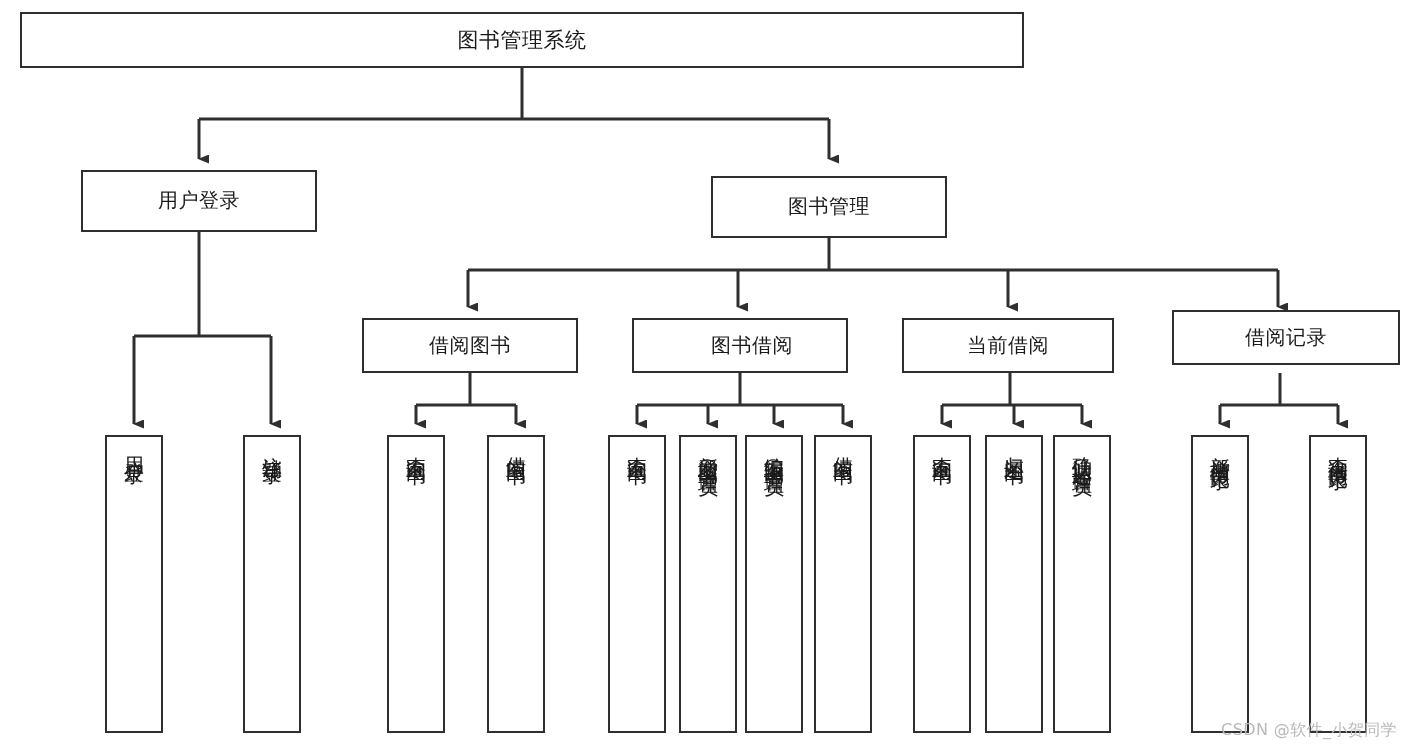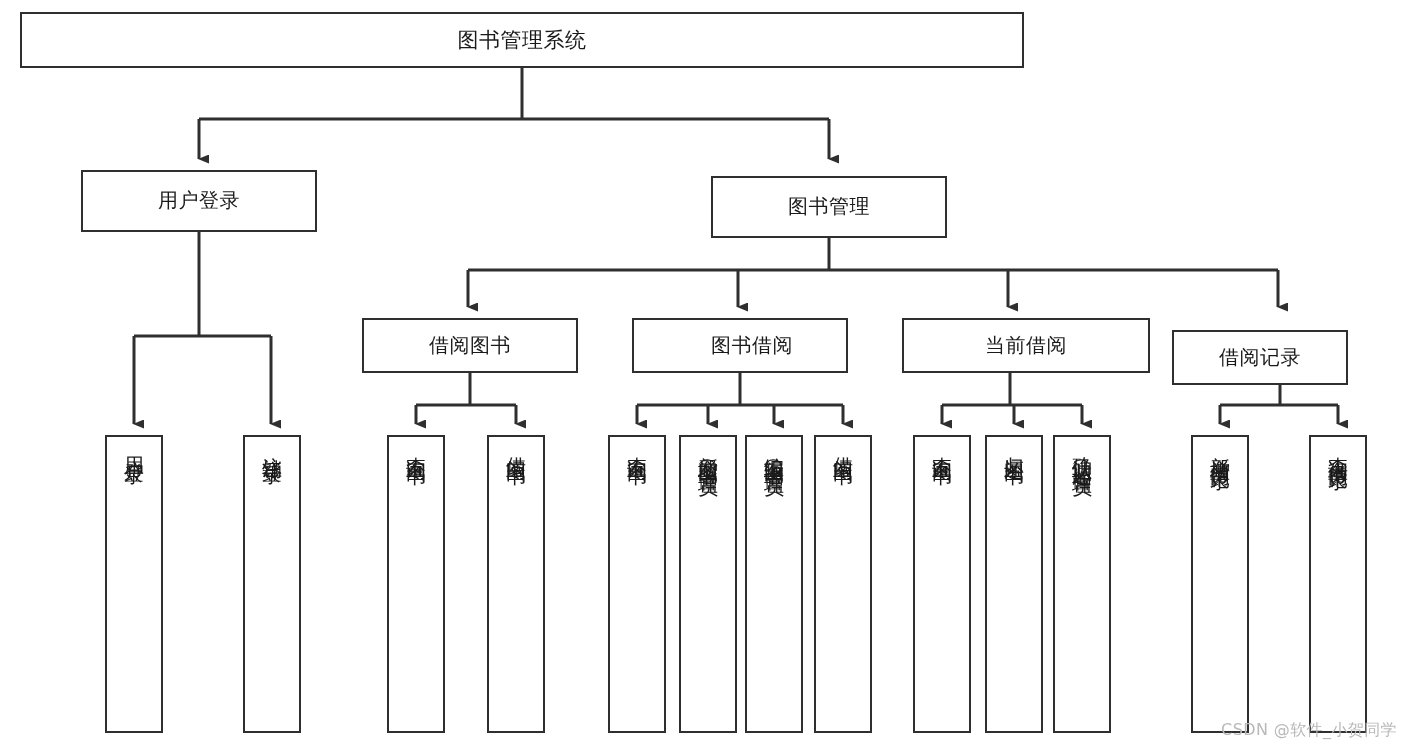--- a/index.html
+++ b/index.html
@@ -132,24 +132,24 @@
       </div>
       <div class="node level2 horizontal" style="left: 711px; top: 176px; width: 236px; height: 62px;">
         <span class="node-label">图书管理</span>
       </div>
       <div class="node level3 horizontal" style="left: 362px; top: 318px; width: 216px; height: 55px;">
         <span class="node-label">借阅图书</span>
       </div>
       <div class="node level3 horizontal" style="left: 632px; top: 318px; width: 216px; height: 55px; padding-left: 24px;">
         <span class="node-label">图书借阅</span>
       </div>
-      <div class="node level3 horizontal" style="left: 902px; top: 318px; width: 248px; height: 55px;">
+      <div class="node level3 horizontal" style="left: 902px; top: 318px; width: 212px; height: 55px;">
         <span class="node-label">当前借阅</span>
       </div>
-      <div class="node level3 horizontal" style="left: 1172px; top: 330px; width: 176px; height: 55px;">
+      <div class="node level3 horizontal" style="left: 1172px; top: 310px; width: 228px; height: 55px;">
         <span class="node-label">借阅记录</span>
       </div>
       <div class="node leaf vertical" style="left: 105px; top: 435px; width: 58px; height: 298px;">
         <span class="node-label">用户登录</span>
       </div>
       <div class="node leaf vertical" style="left: 243px; top: 435px; width: 58px; height: 298px;">
         <span class="node-label">注销登录</span>
       </div>
       <div class="node leaf vertical" style="left: 387px; top: 435px; width: 58px; height: 298px;">
         <span class="node-label">查询图书</span>

